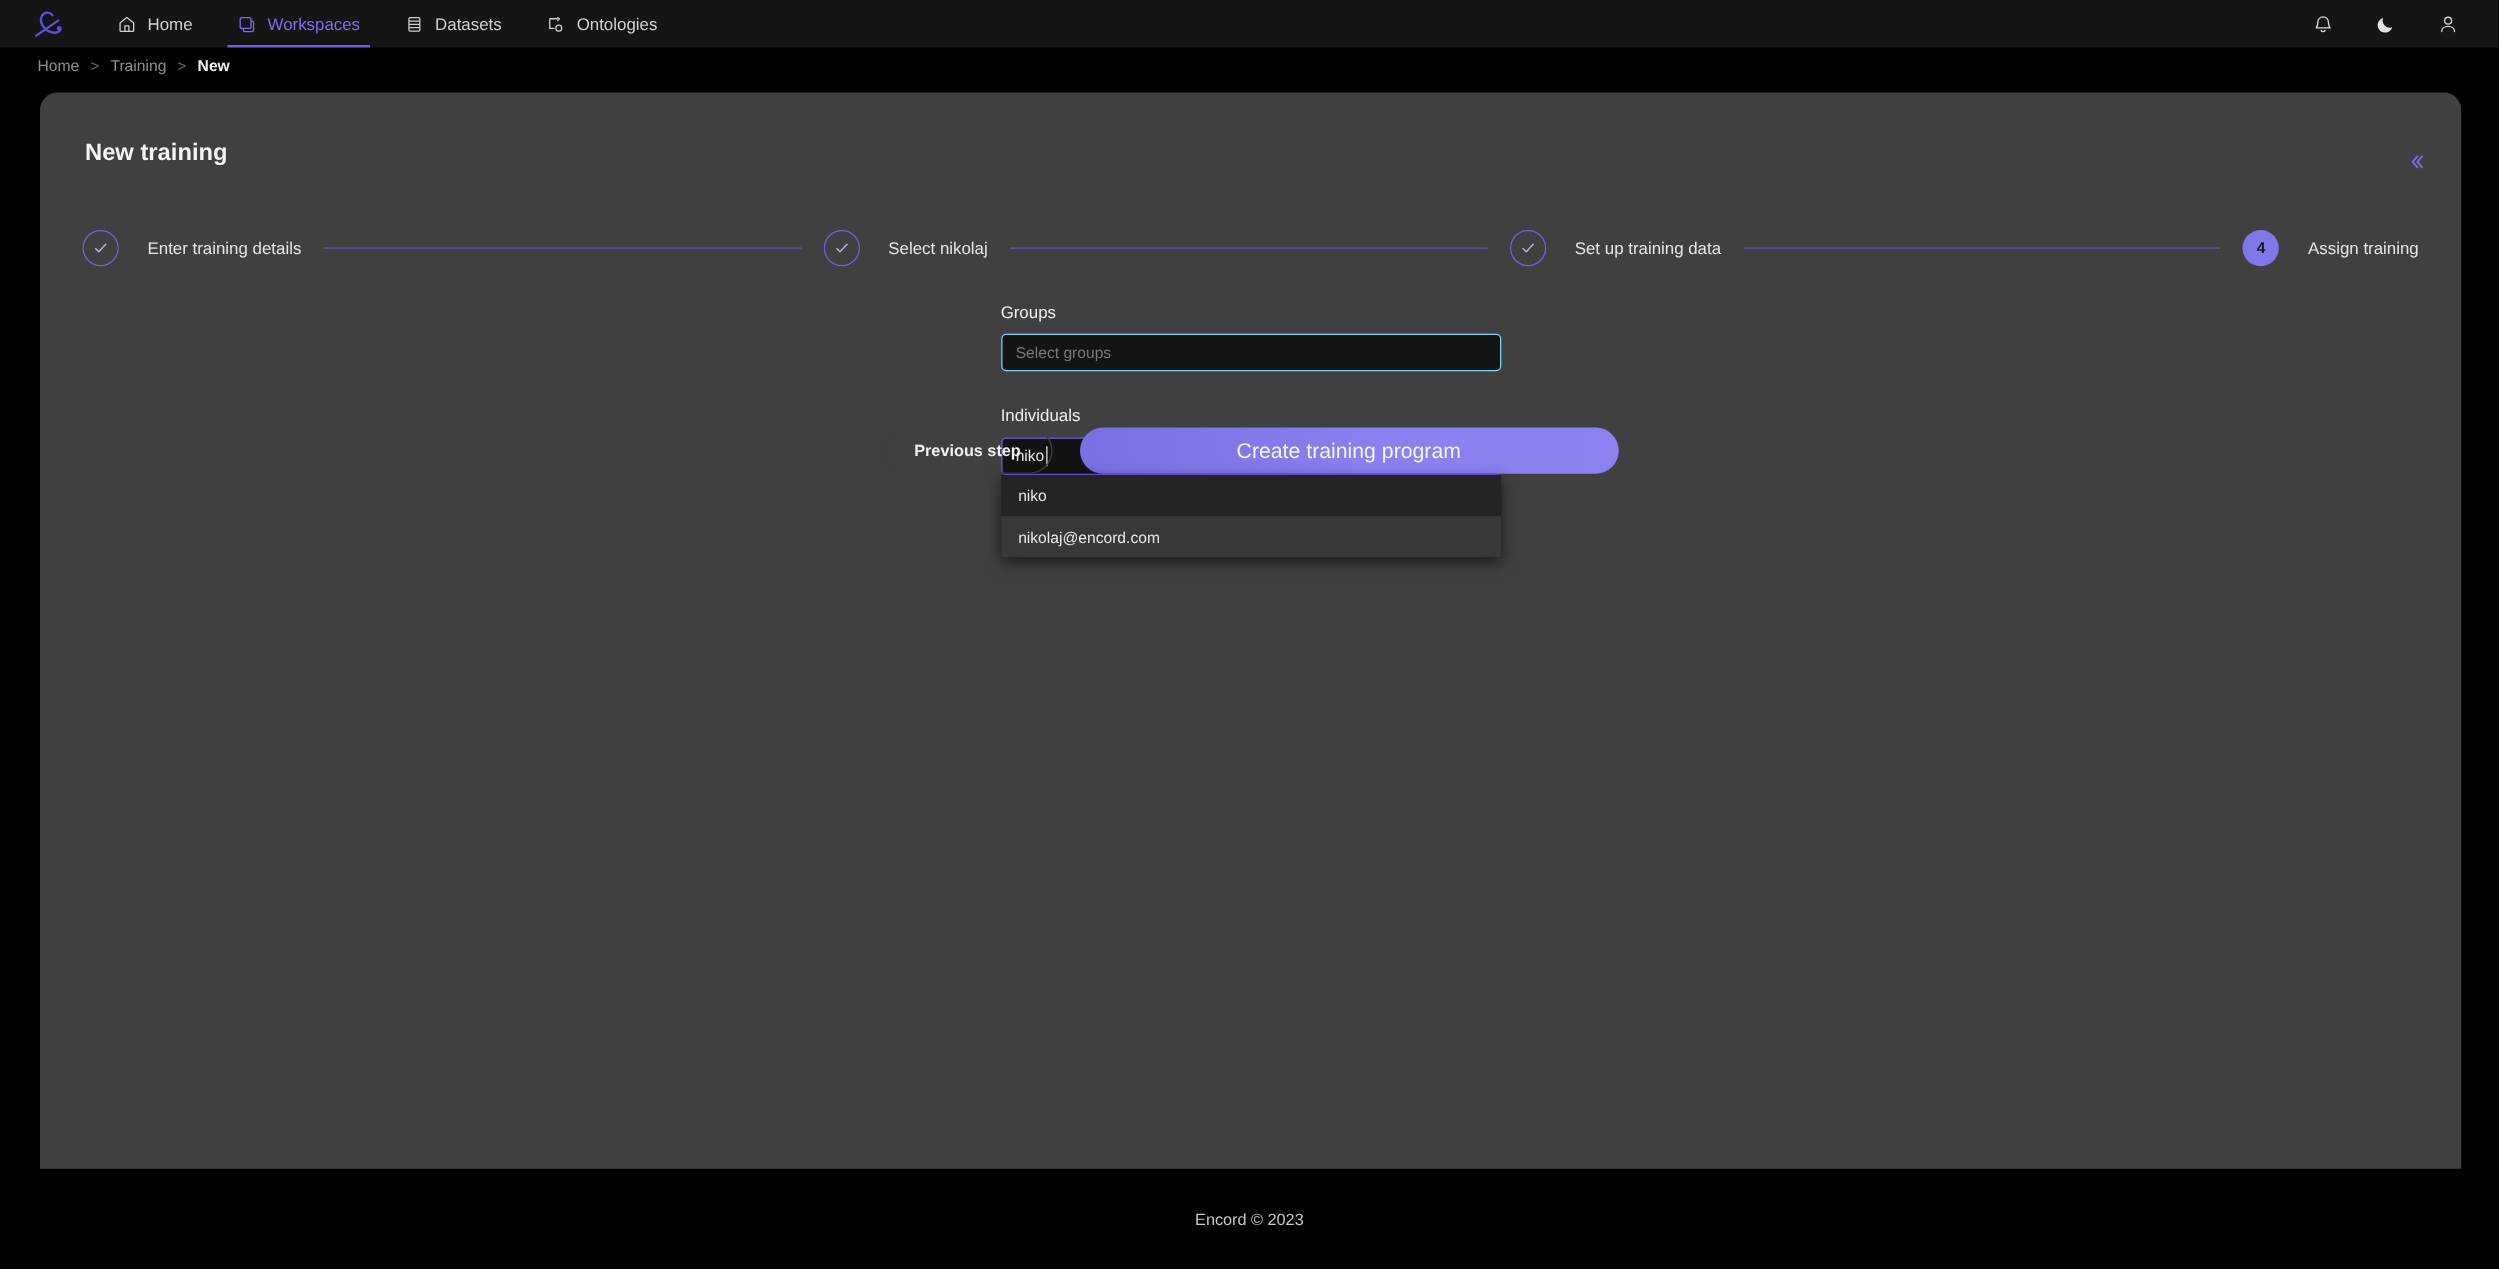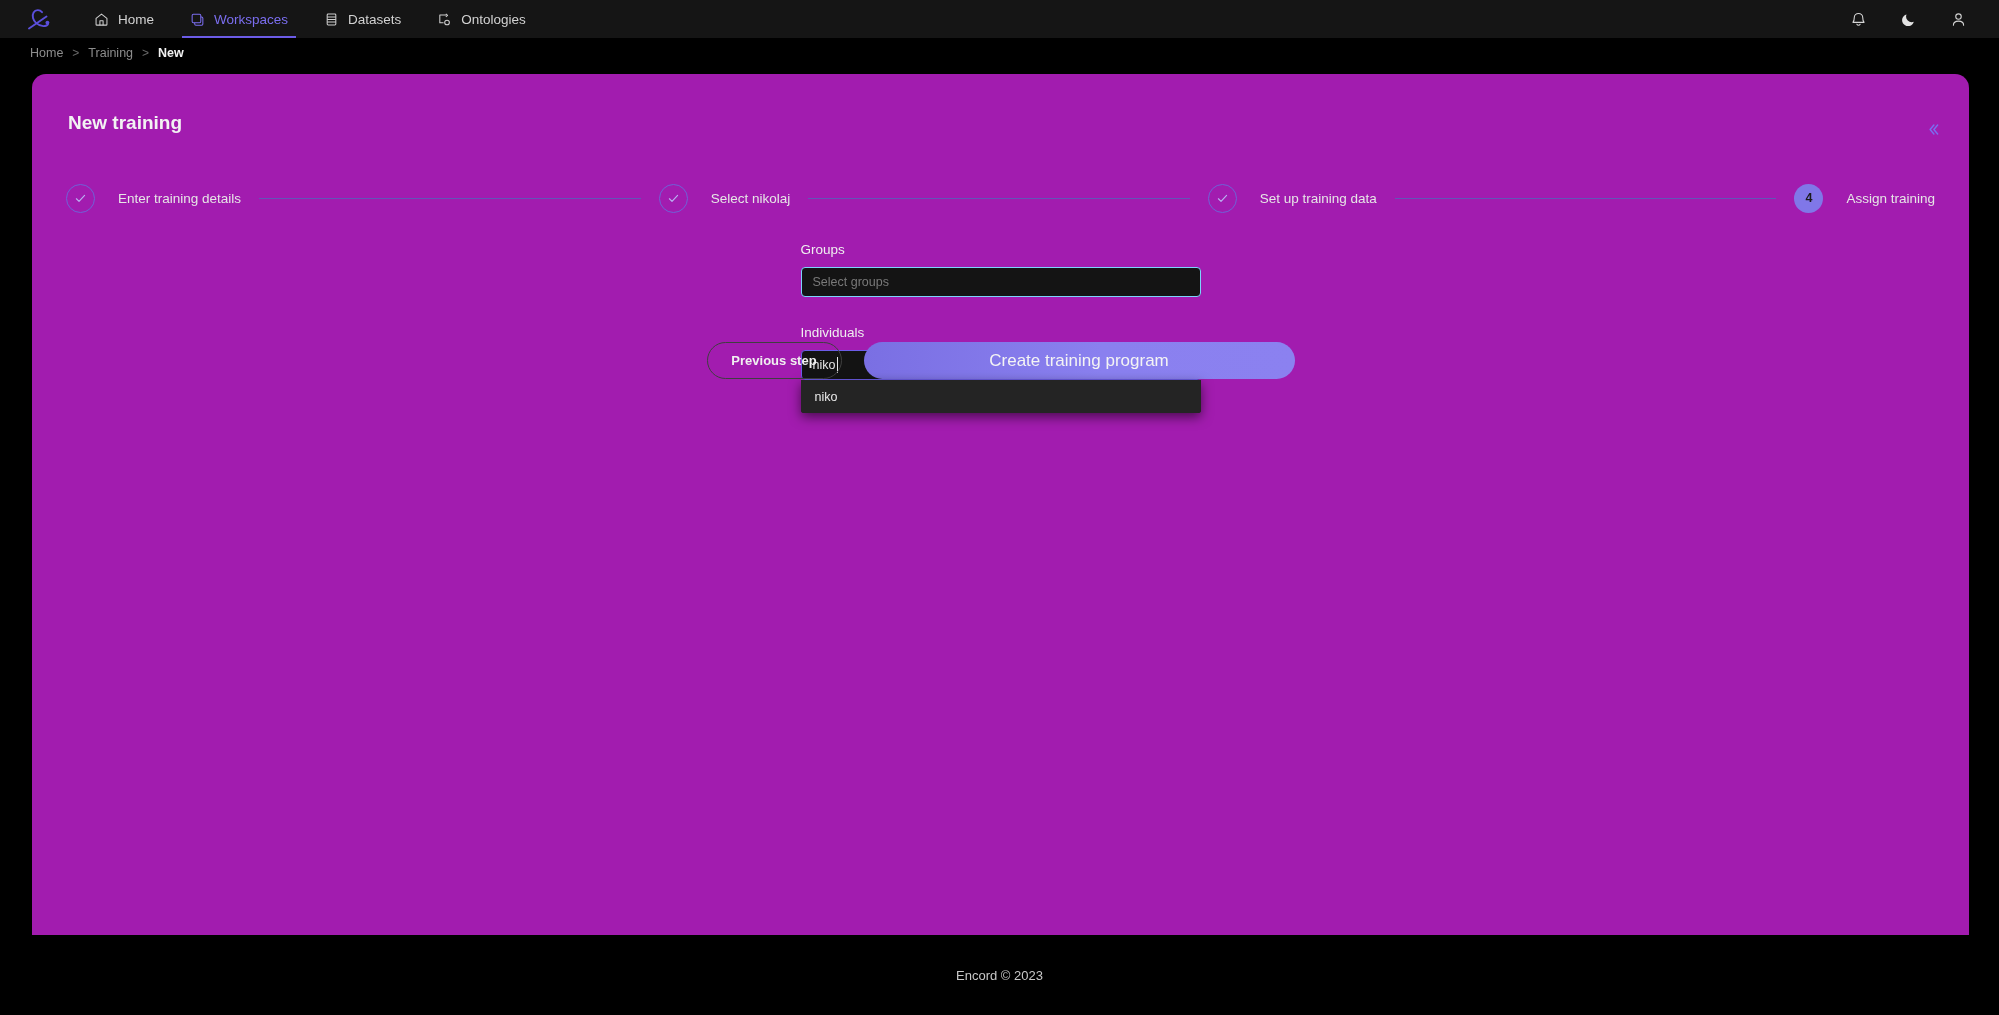--- a/index.html
+++ b/index.html
@@ -67,21 +67,21 @@
     background: #000;
   }
   .crumb { color: #8d8d8d; cursor: pointer; }
   .crumb.current { color: #f2f2f2; font-weight: bold; cursor: default; }
   .crumb-sep { color: #6a6a6a; font-size: 12px; }
 
   
   .card {
     margin: 6px 30px 0 32px;
     height: 922px;
-    background: #a21caf;
+    background: #404040;
     border-radius: 14px;
     position: relative;
     padding: 0;
   }
   .card-title {
     position: absolute;
     top: 126px; left: 36px;
     font-size: 19px;
     font-weight: bold;
     color: #f3f3f3;
@@ -389,20 +389,21 @@
     </div>
 
     <div>
       <label class="field-label">Individuals</label>
       <div class="input-wrap">
         <input class="field-input focused" type="text" value="niko" style="">
         <span class="caret"></span>
 
         <div class="dropdown">
           <div class="dropdown-option">niko</div>
+          <div class="dropdown-option highlighted">nikolaj@encord.com</div>
         </div>
       </div>
     </div>
 
     <div class="actions">
       <button class="btn-prev">Previous step</button>
       <button class="btn-create">Create training program</button>
     </div>
 
   </div>

